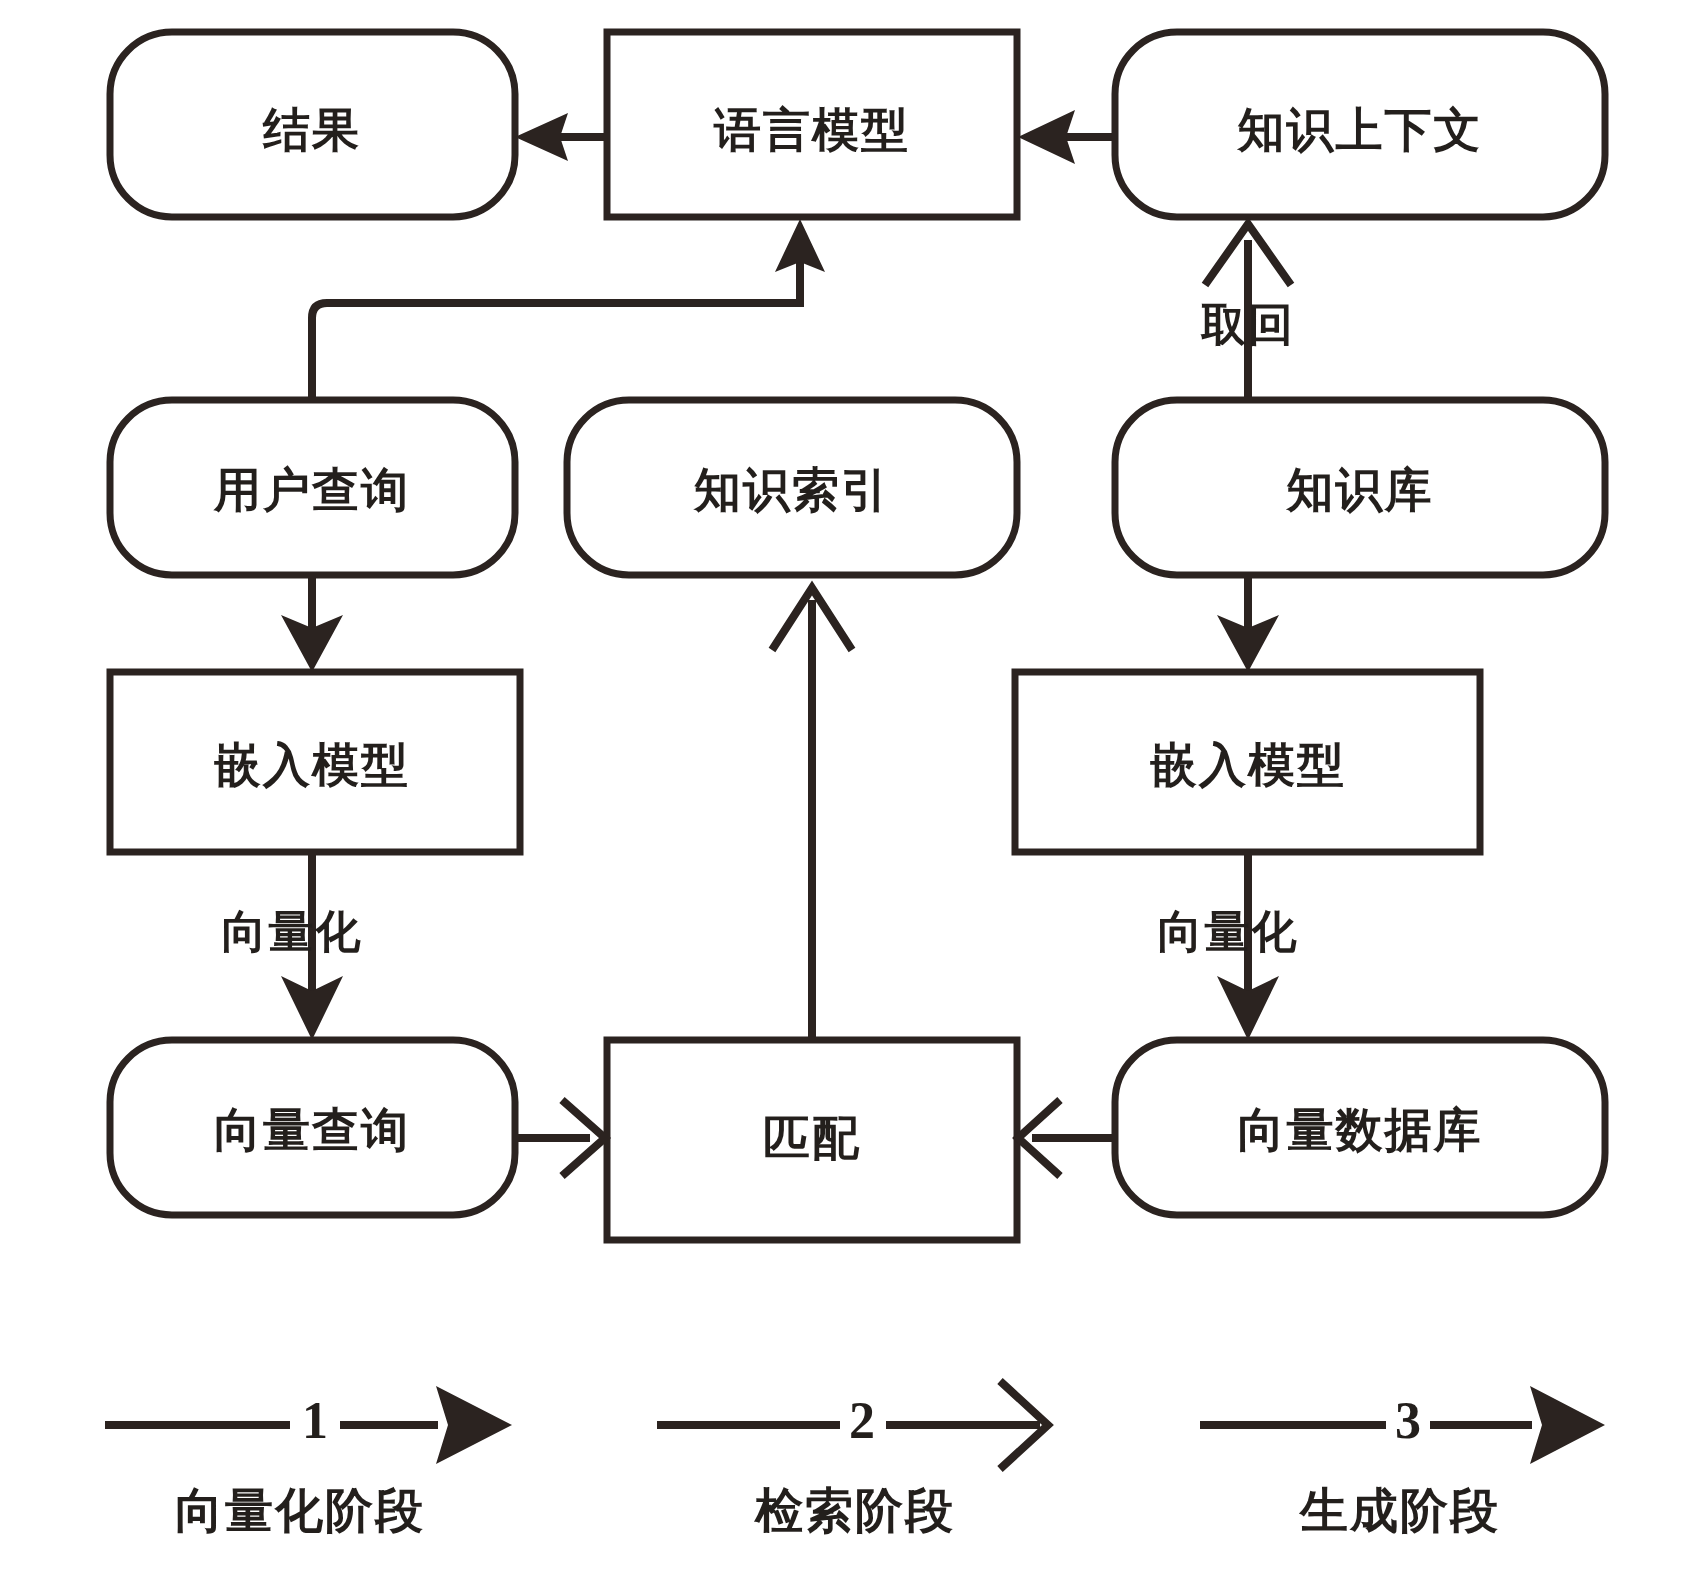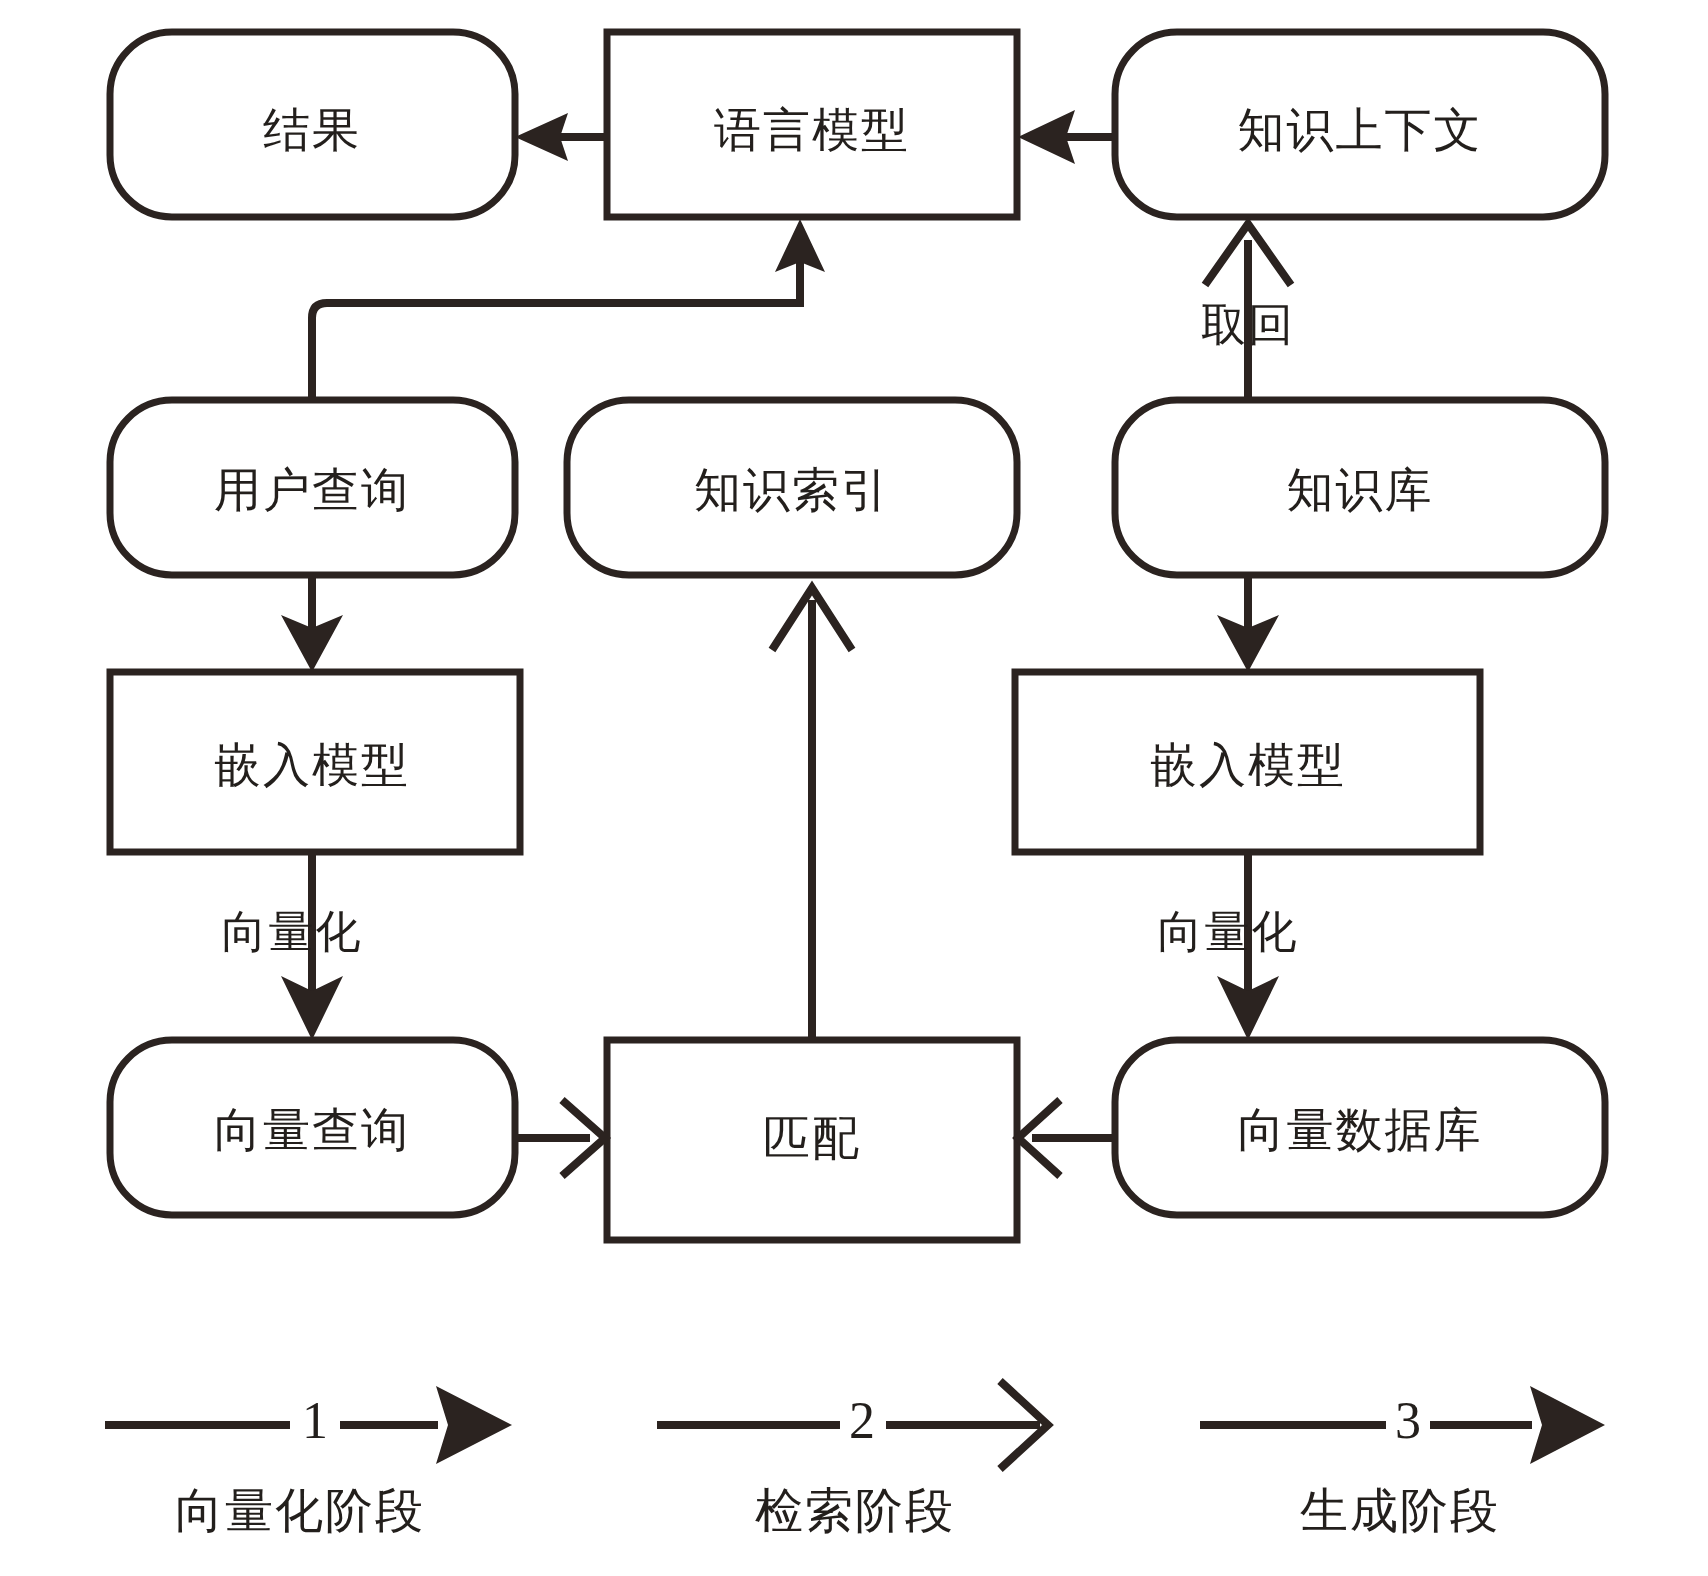--- a/index.html
+++ b/index.html
@@ -12,20 +12,21 @@
     width: 1708px;
     height: 1576px;
     font-family: "Liberation Serif", "DejaVu Serif", serif;
     overflow: hidden;
   }
   #diagram-root {
     position: relative;
     width: 1708px;
     height: 1576px;
     background: #ffffff;
+    font-weight: bold;
   }
   svg#flow-svg {
     display: block;
     width: 1708px;
     height: 1576px;
   }
   .node-shape {
     fill: #ffffff;
     stroke: #2b2320;
     stroke-width: 7;

